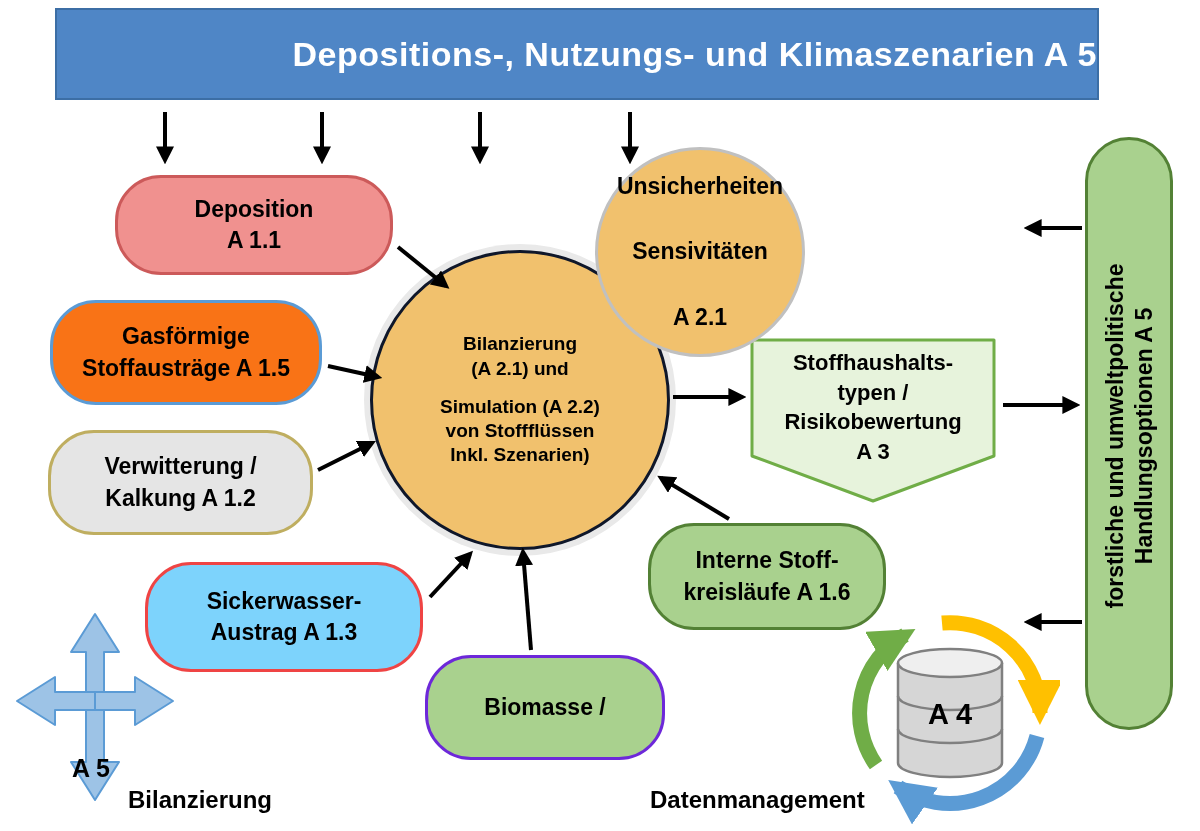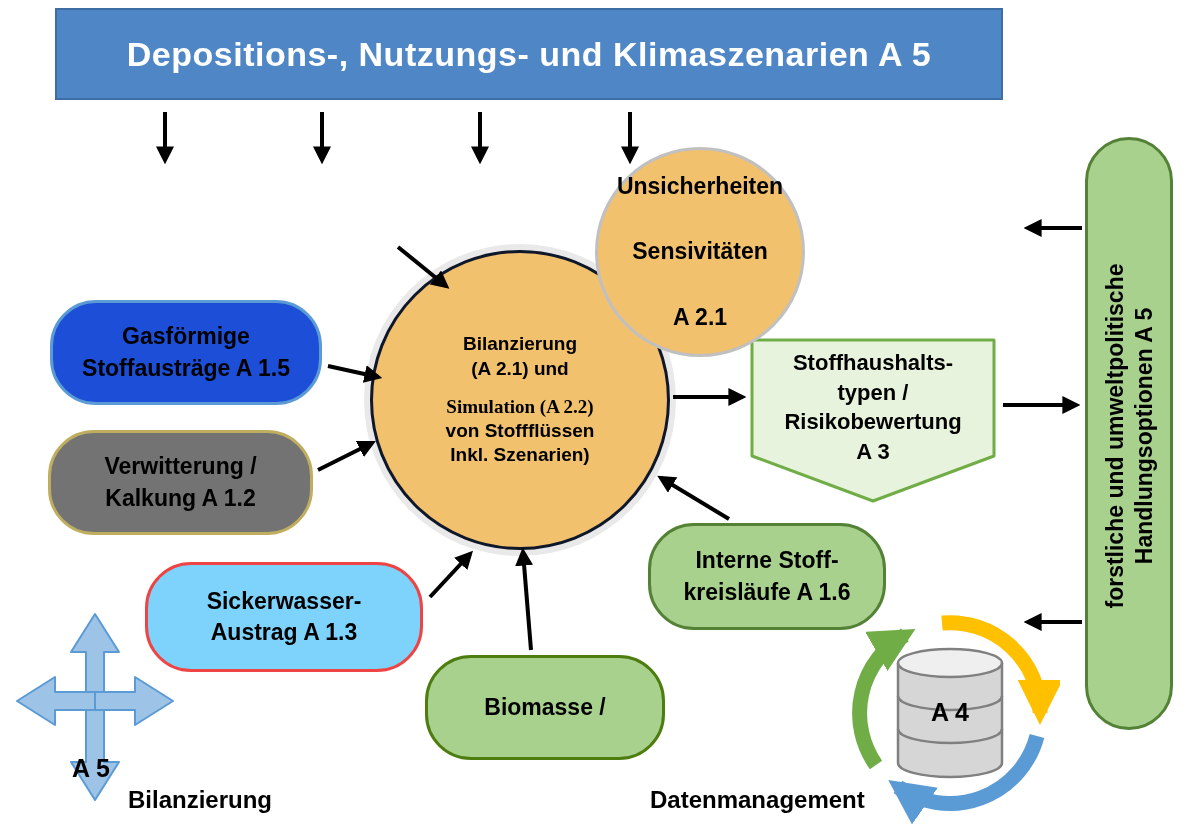--- a/index.html
+++ b/index.html
@@ -1,71 +1,71 @@
 <!DOCTYPE html>
 <html><head>
 <meta charset="utf-8">
 <style>
   html,body{margin:0;padding:0;background:#ffffff;}
   .stage{
     position:relative;width:1200px;height:831px;background:#ffffff;overflow:hidden;
     font-family:"Liberation Sans",sans-serif;font-weight:bold;color:#000;
   }
   .banner{
-    position:absolute;left:55px;top:8px;width:948px;height:92px;
+    position:absolute;left:55px;top:8px;width:1044px;height:92px;
     background:#4f86c6;border:2px solid #3c6ea5;box-sizing:border-box;
-    display:flex;align-items:center;justify-content:center;
+    display:flex;align-items:center;justify-content:flex-end;
     color:#ffffff;font-size:34px;letter-spacing:.5px;
   }
   .overlay{position:absolute;left:0;top:0;width:1200px;height:831px;pointer-events:none;z-index:6;}
   .box{
     position:absolute;box-sizing:border-box;display:flex;flex-direction:column;
     align-items:center;justify-content:center;text-align:center;
     font-size:23px;line-height:1.35;z-index:3;
   }
   .rounded{border-radius:46px;}
   .deposition{left:115px;top:175px;width:278px;height:100px;background:#f0918f;border:3px solid #cc5a5a;}
-  .gasfoermige{left:50px;top:300px;width:272px;height:105px;background:#1d4ed8;border:3px solid #5b9bd5;}
-  .verwitterung{left:48px;top:430px;width:265px;height:105px;background:#737373;border:3px solid #bfae60;}
+  .gasfoermige{left:50px;top:300px;width:272px;height:105px;background:#f97316;border:3px solid #5b9bd5;}
+  .verwitterung{left:48px;top:430px;width:265px;height:105px;background:#e5e5e5;border:3px solid #bfae60;}
   .sickerwasser{left:145px;top:562px;width:278px;height:110px;background:#7dd3fc;border:3px solid #ef4444;}
-  .biomasse{left:425px;top:655px;width:240px;height:105px;background:#a9d18e;border:3px solid #4d7c0f;}
+  .biomasse{left:425px;top:655px;width:240px;height:105px;background:#a9d18e;border:3px solid #6d28d9;}
   .interne{left:648px;top:523px;width:238px;height:107px;background:#a9d18e;border:3px solid #538135;}
   .circle-central{
     position:absolute;left:370px;top:250px;width:300px;height:300px;border-radius:50%;
     background:#f1c16d;border:3px solid #0f172a;box-shadow:0 0 0 6px #e9e9e9;box-sizing:border-box;
     display:flex;flex-direction:column;align-items:center;justify-content:center;text-align:center;
     font-size:19px;line-height:1.28;z-index:4;
   }
   .circle-small{
     position:absolute;left:595px;top:147px;width:210px;height:210px;border-radius:50%;
     background:#f1c16d;border:3px solid #c0c0c0;box-sizing:border-box;
     display:flex;flex-direction:column;align-items:center;justify-content:center;text-align:center;
     font-size:23px;line-height:1.35;z-index:5;gap:34px;
   }
-  .gap{margin-top:14px;font-family:Liberation Serif, serif;}
+  .gap{margin-top:14px;}
   .pentagon-svg{position:absolute;left:750px;top:338px;width:246px;height:166px;z-index:3;}
   .pentagon-text{
     position:absolute;left:750px;top:348px;width:246px;text-align:center;
     font-size:22px;line-height:1.35;z-index:4;
   }
   .capsule{
     position:absolute;left:1085px;top:137px;width:88px;height:593px;
     background:#a9d18e;border:3px solid #538135;border-radius:46px;box-sizing:border-box;z-index:3;
   }
   .capsule-text{
     position:absolute;left:-255px;top:252px;width:593px;height:88px;
     transform:rotate(-90deg);
     display:flex;flex-direction:column;align-items:center;justify-content:center;
     text-align:center;font-size:23px;line-height:1.25;
   }
   .compass-svg{position:absolute;left:15px;top:612px;width:160px;height:190px;z-index:2;}
   .a5-badge{position:absolute;left:72px;top:754px;font-size:25px;z-index:3;}
   .label-koordination{position:absolute;left:128px;top:786px;font-size:24px;z-index:3;}
   .recycle-svg{position:absolute;left:840px;top:595px;width:220px;height:230px;z-index:2;}
-  .a4-badge{position:absolute;left:905px;top:698px;width:90px;text-align:center;font-size:25px;z-index:3;}
+  .a4-badge{position:absolute;left:905px;top:698px;width:90px;text-align:center;font-size:29px;z-index:3;}
   .label-datenmanagement{position:absolute;left:650px;top:786px;font-size:24px;z-index:3;}
 </style>
 </head>
 <body>
 
 <div class="stage">
 
   <div class="banner">
     <span>Depositions-, Nutzungs- und Klimaszenarien A 5</span>
   </div>
@@ -87,20 +87,24 @@
     <line x1="430" y1="597" x2="470" y2="554" stroke="#000" stroke-width="4" marker-end="url(#ah)"></line>
     <line x1="531" y1="650" x2="523" y2="552" stroke="#000" stroke-width="4" marker-end="url(#ah)"></line>
     <line x1="729" y1="519" x2="661" y2="478" stroke="#000" stroke-width="4" marker-end="url(#ah)"></line>
 
     <line x1="673" y1="397" x2="742" y2="397" stroke="#000" stroke-width="4" marker-end="url(#ah)"></line>
     <line x1="1003" y1="405" x2="1076" y2="405" stroke="#000" stroke-width="4" marker-end="url(#ah)"></line>
     <line x1="1082" y1="228" x2="1028" y2="228" stroke="#000" stroke-width="4" marker-end="url(#ah)"></line>
     <line x1="1082" y1="622" x2="1028" y2="622" stroke="#000" stroke-width="4" marker-end="url(#ah)"></line>
   </svg>
 
+  <div class="box rounded deposition">
+    <div>Deposition</div>
+    <div>A 1.1</div>
+  </div>
   <div class="box rounded gasfoermige">
     <div>Gasförmige</div>
     <div>Stoffausträge A 1.5</div>
   </div>
   <div class="box rounded verwitterung">
     <div>Verwitterung /</div>
     <div>Kalkung A 1.2</div>
   </div>
   <div class="box rounded sickerwasser">
     <div>Sickerwasser-</div>

